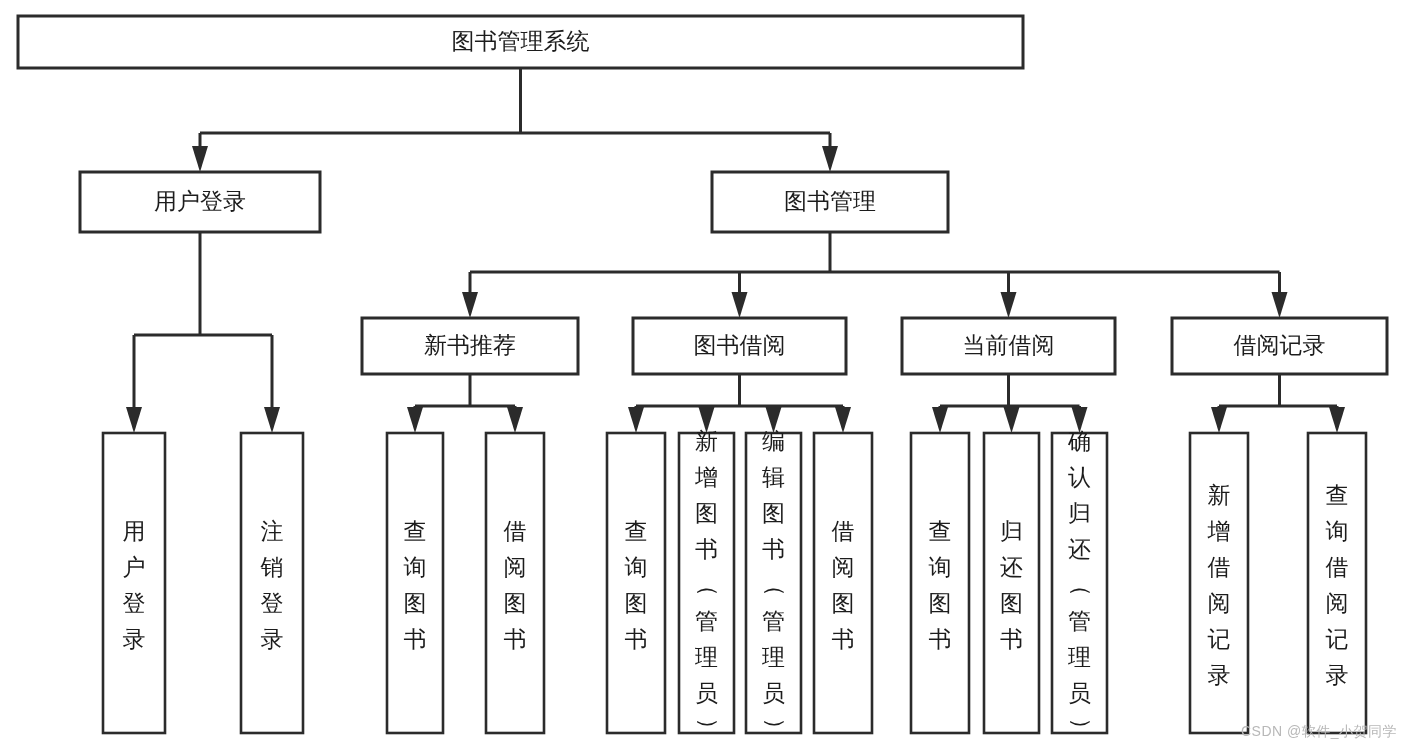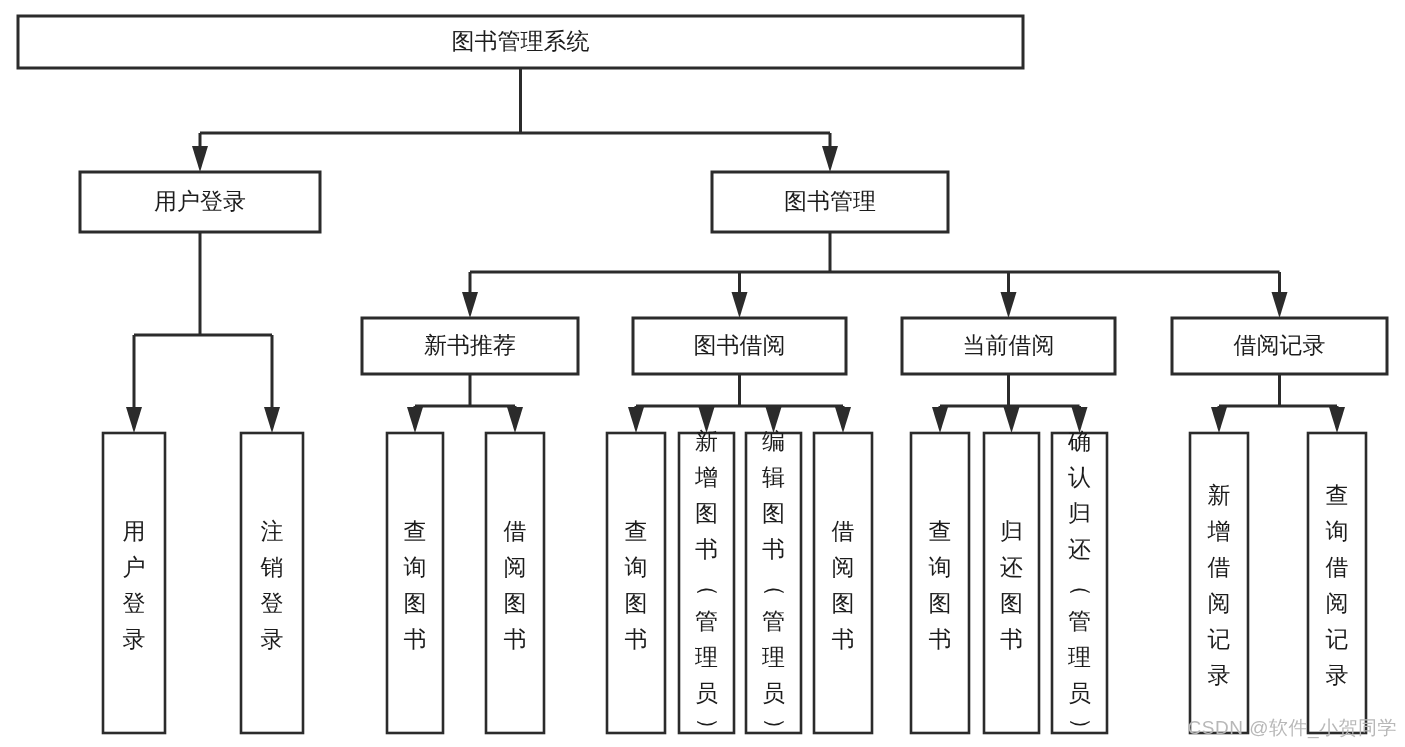--- a/index.html
+++ b/index.html
@@ -54,21 +54,21 @@
     font-family: "Liberation Sans", "DejaVu Sans", sans-serif;
     font-size: 23px;
     fill: #1c1c1c;
     text-anchor: middle;
   }
   .watermark {
     position: absolute;
     right: 8px;
     bottom: 6px;
     font-family: "Liberation Sans", "DejaVu Sans", sans-serif;
-    font-size: 19px;
+    font-size: 14px;
     color: #b8b8b8;
     letter-spacing: 0.5px;
     white-space: nowrap;
     user-select: none;
     padding-left: 28px;
   }
 </style>
 </head>
 <body>
 

